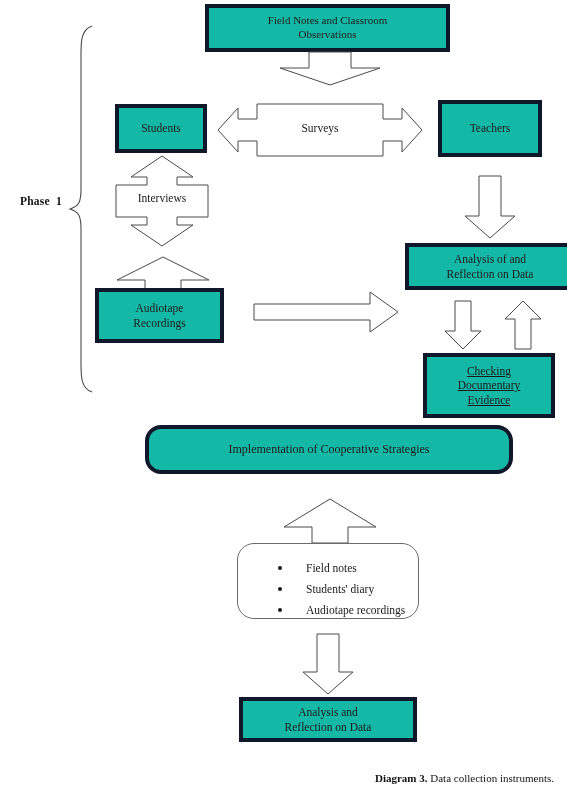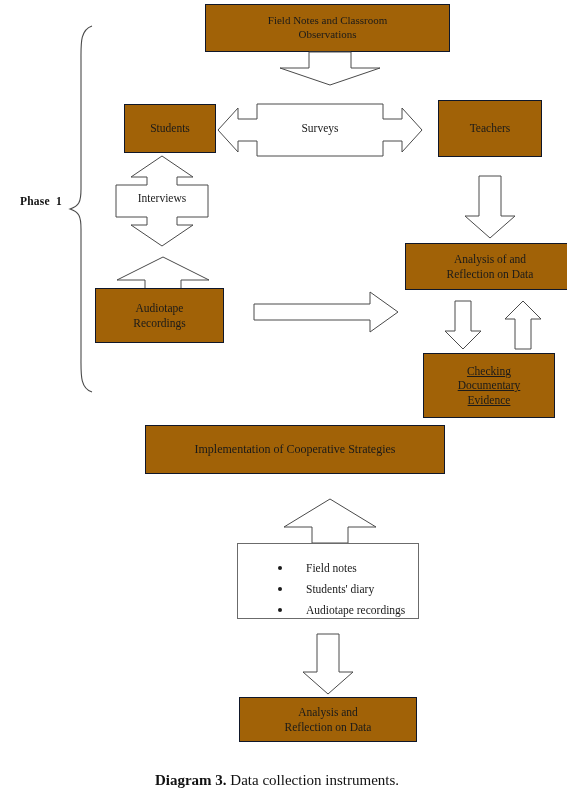--- a/index.html
+++ b/index.html
@@ -17,22 +17,22 @@
   }
   #stage {
     position: absolute;
     left: 0; top: 0;
     width: 567px;
     height: 791px;
   }
   .node {
     position: absolute;
     box-sizing: border-box;
-    border: 1px solid #0f172a;
-    background: #a16207;
+    border: 4px solid #0f172a;
+    background: #14b8a6;
     display: flex;
     align-items: center;
     justify-content: center;
     text-align: center;
     line-height: 1.25;
     color: #1a1a1a;
   }
   .node .txt {
     display: block;
     white-space: pre-line;
@@ -94,22 +94,22 @@
     top: 8px;
     width: 4px;
     height: 4px;
     border-radius: 50%;
     background: #1a1a1a;
   }
   .caption {
     position: absolute;
     width: 554px;
     left: 0;
-    text-align: center;
-    font-size: 15px;
+    text-align: right;
+    font-size: 11px;
     color: #111;
   }
   .caption .cap-strong {
     font-weight: bold;
   }
   .t11 { font-size: 11px; }
   .t115 { font-size: 11.5px; }
   .t12 { font-size: 12px; }
 </style>
 </head>
@@ -130,21 +130,21 @@
 
   <div class="node t11" style="left:205px; top:4px; width:245px; height:48px;">
     <span class="txt">Field Notes and Classroom
 Observations</span>
   </div>
 
   <svg class="shape-svg" style="left:260px; top:52px;" width="140" height="34" viewBox="0 0 140 34">
     <polygon points="49,0 49,16 20,16 70,33 120,16 91,16 91,0"></polygon>
   </svg>
 
-  <div class="node t115" style="left:124px; top:104px; width:92px; height:49px;">
+  <div class="node t115" style="left:115px; top:104px; width:92px; height:49px;">
     <span class="txt">Students</span>
   </div>
 
   <svg class="shape-svg" style="left:215px; top:98px;" width="210" height="64" viewBox="0 0 210 64">
     <polygon points="42,6 168,6 168,21 187,21 187,10 207,32 187,54 187,43 168,43 168,58 42,58 42,43 23,43 23,54 3,32 23,10 23,21 42,21"></polygon>
   </svg>
   <div class="arrowlabel t115" style="left:258px; top:122px; width:124px;">Surveys</div>
 
   <div class="node t115" style="left:438px; top:100px; width:104px; height:57px;">
     <span class="txt">Teachers</span>
@@ -184,29 +184,29 @@
   <svg class="shape-svg" style="left:503px; top:300px;" width="40" height="50" viewBox="0 0 40 50">
     <polygon points="20,1 38,19 28,19 28,49 12,49 12,19 2,19"></polygon>
   </svg>
 
   <div class="node t115" style="left:423px; top:353px; width:132px; height:65px;text-decoration:underline;">
     <span class="txt">Checking
 Documentary
 Evidence</span>
   </div>
 
-  <div class="node t12" style="left:145px; top:425px; width:300px; height:49px;">
+  <div class="node t12" style="left:145px; top:425px; width:368px; height:49px;border-radius:16px;">
     <span class="txt">Implementation of Cooperative Strategies</span>
   </div>
 
   <svg class="shape-svg" style="left:280px; top:498px;" width="100" height="46" viewBox="0 0 100 46">
     <polygon points="50,1 96,29 68,29 68,45 32,45 32,29 4,29"></polygon>
   </svg>
 
-  <div class="bulletbox" style="left:237px; top:543px; width:182px; height:76px;">
+  <div class="bulletbox" style="left:237px; top:543px; width:182px; height:76px;border-radius:17px;">
     <ul>
       <li>Field notes</li>
       <li>Students' diary</li>
       <li>Audiotape recordings</li>
     </ul>
   </div>
 
   <svg class="shape-svg" style="left:300px; top:633px;" width="56" height="62" viewBox="0 0 56 62">
     <polygon points="17,1 39,1 39,39 53,39 28,61 3,39 17,39"></polygon>
   </svg>

